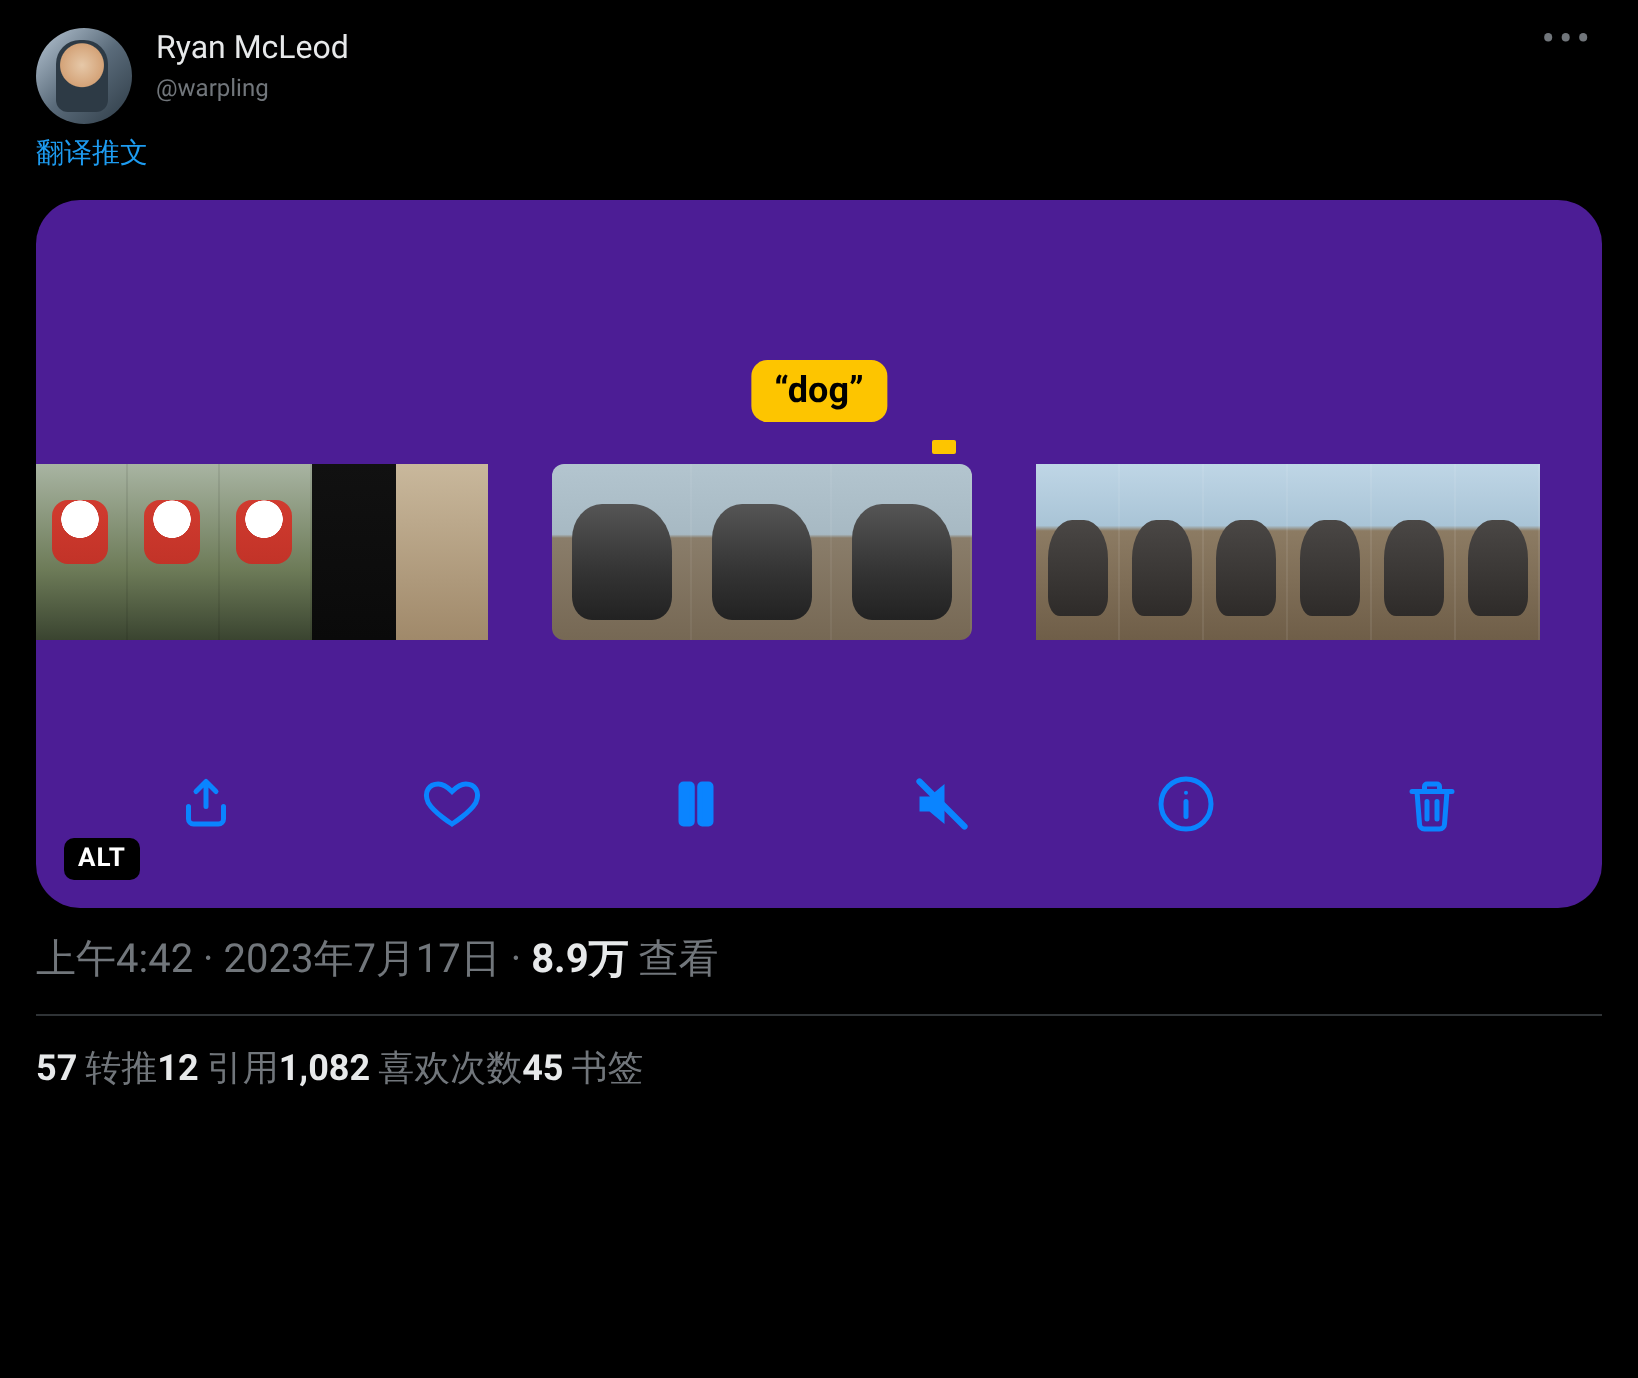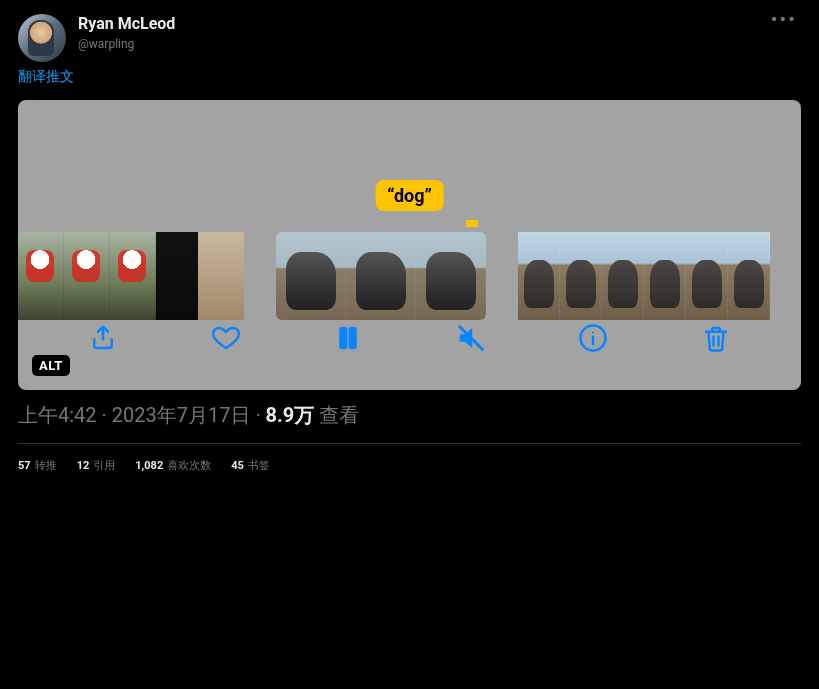--- a/index.html
+++ b/index.html
@@ -36,21 +36,21 @@
     height: 36px;
     background: radial-gradient(circle at 50% 35%, #e6c8a8 0%, #d4a378 40%, transparent 42%),
                 linear-gradient(#2d3a45, #2d3a45);
     border-radius: 12px 12px 6px 6px;
   }
   .user-block {
     margin-left: 12px;
     flex: 1;
   }
   .display-name {
-    font-weight: 700;
+    font-weight: 400;
     font-size: 16px;
     color: #e7e9ea;
     line-height: 20px;
   }
   .handle {
     color: #71767b;
     font-size: 12px;
     line-height: 20px;
   }
   .more {
@@ -71,25 +71,25 @@
   }
   .translate {
     color: #1d9bf0;
     font-size: 14px;
     margin-top: 6px;
     display: inline-block;
     cursor: pointer;
   }
   .media-card {
     margin-top: 14px;
-    background: #a3a3a3;
-    border-radius: 8px;
+    background: #4c1d95;
+    border-radius: 22px;
     overflow: hidden;
     position: relative;
-    height: 290px;
+    height: 354px;
   }
   .search-tag {
     position: absolute;
     top: 80px;
     left: 50%;
     transform: translateX(-50%);
     background: #fdc500;
     color: #000;
     font-weight: 700;
     font-size: 18px;
@@ -215,23 +215,22 @@
     color: #e7e9ea;
     font-weight: 700;
   }
   .divider {
     height: 1px;
     background: #2f3336;
     margin-top: 14px;
   }
   .stats-row {
     display: flex;
-    gap: 20px;
     padding: 14px 0 0 0;
-    font-size: 11px;
+    font-size: 18px;
     color: #71767b;
   }
   .stats-row .stat .num {
     color: #e7e9ea;
     font-weight: 700;
     margin-right: 4px;
   }
   .stat { cursor: pointer; }
 </style>
 </head>

